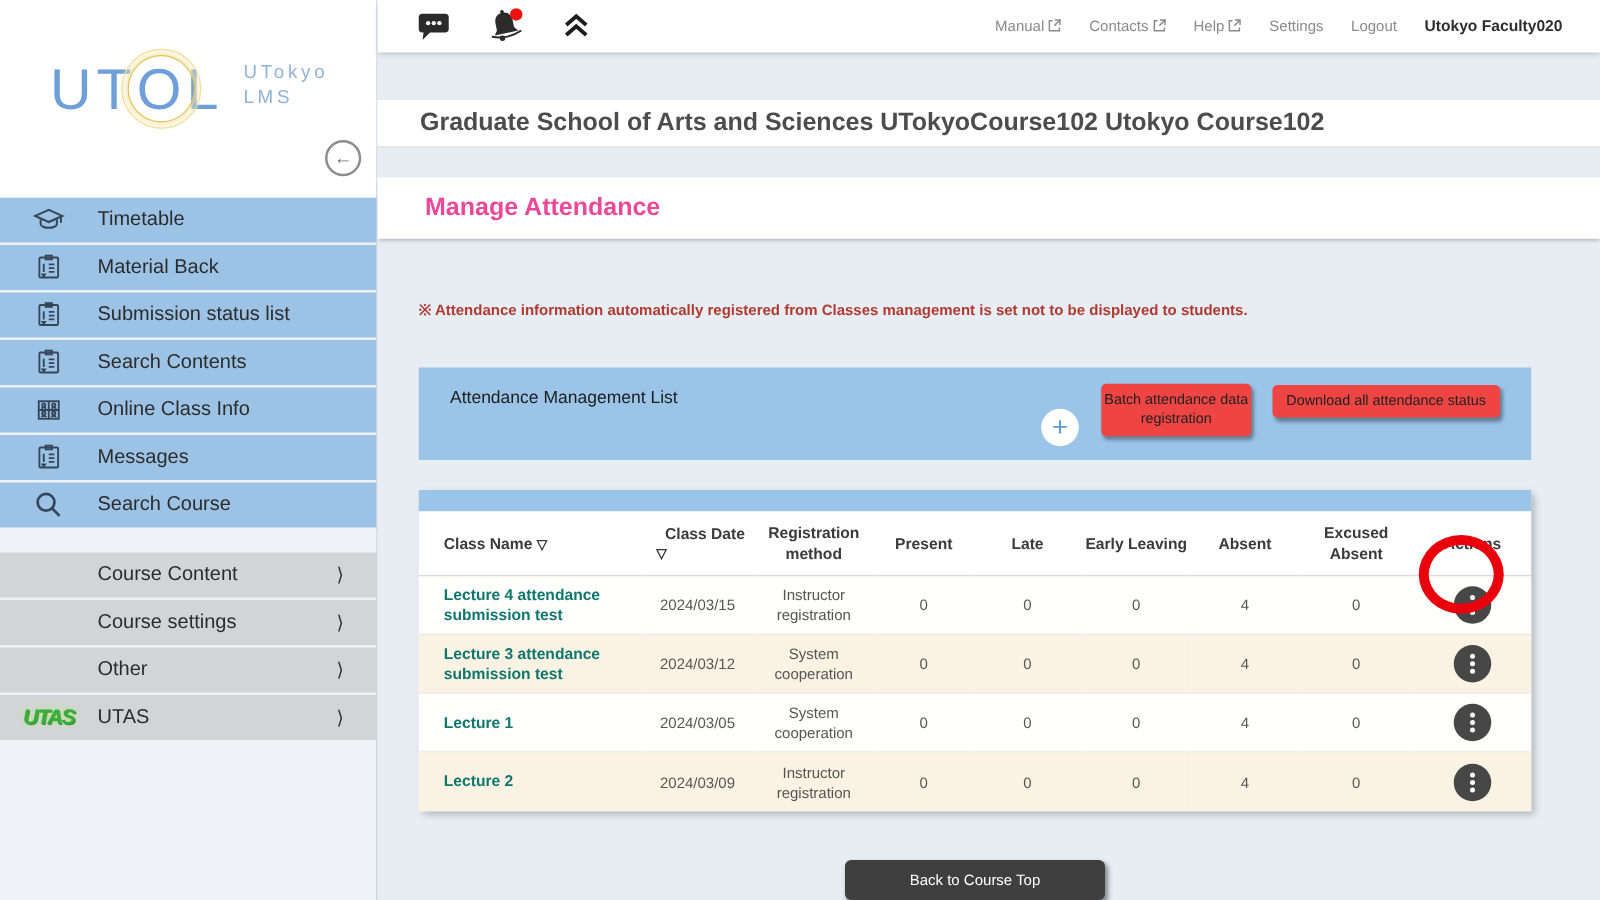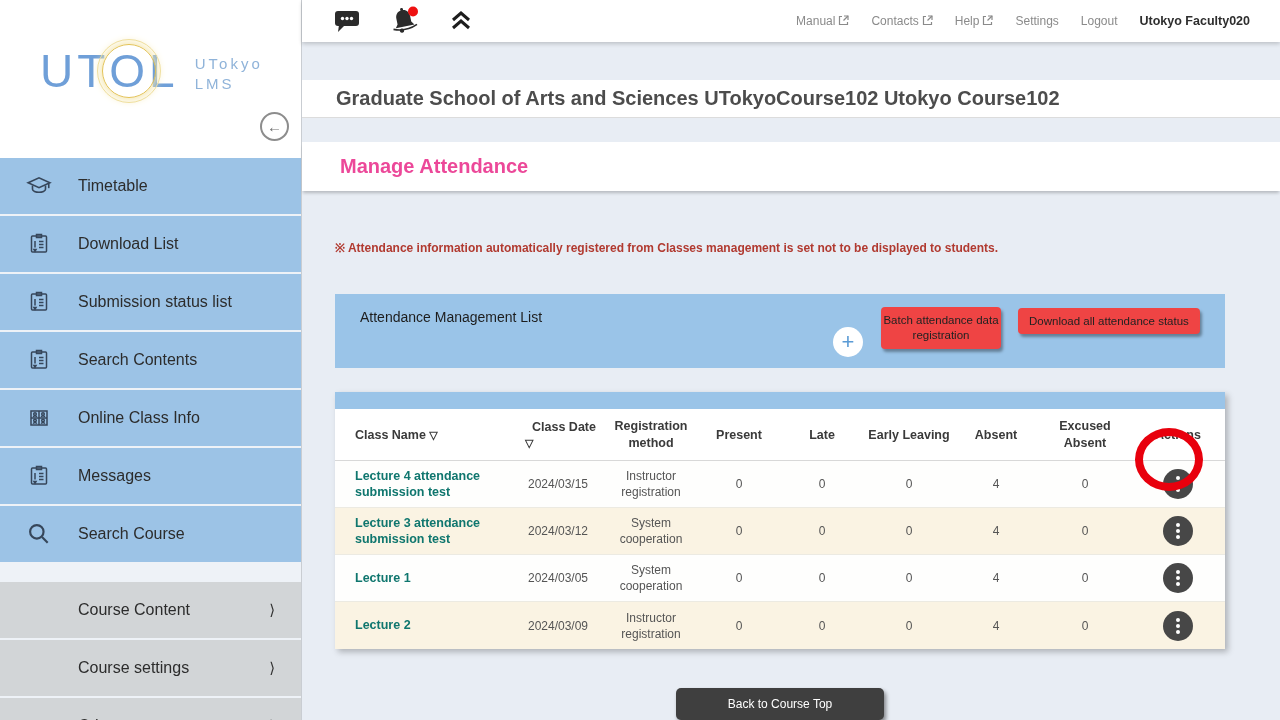--- a/index.html
+++ b/index.html
@@ -3,33 +3,33 @@
 <meta charset="utf-8">
 <style>
   * { margin:0; padding:0; box-sizing:border-box; }
   html,body { width:1280px; height:720px; overflow:hidden;
     font-family:"Liberation Sans", sans-serif; background:#e8edf4; }
   .app { display:flex; width:1280px; height:720px; position:relative; }
 
   
   .sidebar { width:302px; flex:0 0 302px; background:#eef2f7; border-right:1px solid #c9cdd2; }
   .logo-area { height:158px; background:#ffffff; position:relative; }
-  .logo-row { display:flex; align-items:flex-end; padding:48px 0 0 40px; }
+  .logo-row { display:flex; align-items:flex-start; padding:48px 0 0 40px; }
   .logo-word { font-size:46px; font-weight:300; color:#6f9fd8; letter-spacing:4px; line-height:1; }
   .logo-o { position:relative; display:inline-block; }
   .logo-o::before, .logo-o::after { content:""; position:absolute; left:50%; top:50%;
     transform:translate(-50%,-50%); border-radius:50%; pointer-events:none; }
   .logo-o::before { width:52px; height:52px; border:1px solid #e3c255; box-shadow:0 0 8px 2px #f5e7b0; }
   .logo-o::after  { width:62px; height:62px; border:1px solid #efdf9e; }
   .logo-sub { margin-left:16px; color:#8fb3d9; font-size:15px; letter-spacing:3px; line-height:1.35; }
   .collapse-btn { position:absolute; right:12px; top:112px; width:29px; height:29px;
     border-radius:50%; border:2px solid #8d8d8d; background:#fff; color:#6f6f6f;
     font-size:15px; line-height:25px; text-align:center; cursor:pointer; }
 
-  .menu-item { height:56px; margin-bottom:2px; background:#9cc3e6; display:flex; align-items:center; cursor:pointer; }
+  .menu-item { height:36px; margin-bottom:2px; background:#9cc3e6; display:flex; align-items:center; cursor:pointer; }
   .menu-item .icon-box { width:78px; display:flex; justify-content:center; align-items:center; }
   .menu-item .mi-label { font-size:16px; color:#2c2c2c; }
   .menu-gap { height:18px; background:#eef2f7; }
   .menu-item.gray { background:#d2d5d7; position:relative; }
   .menu-item.gray .mi-label { padding-left:78px; }
   .menu-item.gray.with-icon .mi-label { padding-left:0; }
   .menu-item .chev { position:absolute; right:26px; font-size:15px; color:#333; }
   .utas-badge { width:78px; text-align:center; font-size:17px; font-weight:bold; font-style:italic;
     color:#35b03a; text-shadow:0 0 6px #b6e77e, 1px 1px 0 #1c7a20; letter-spacing:-1px; }
   svg.mi { stroke:#36465a; fill:none; stroke-width:1.5; }
@@ -125,21 +125,21 @@
           <svg class="mi" width="24" height="24" viewBox="0 0 24 24">
               <rect x="4.5" y="4" width="15" height="16" rx="1"></rect>
               <rect x="9.5" y="2.5" width="5" height="3"></rect>
               <line x1="8" y1="9" x2="8" y2="15.5"></line>
               <polygon points="7,17.5 9,17.5 8,19.2"></polygon>
               <line x1="12" y1="9.5" x2="16.5" y2="9.5"></line>
               <line x1="12" y1="12.5" x2="16.5" y2="12.5"></line>
               <line x1="12" y1="15.5" x2="16.5" y2="15.5"></line>
             </svg>
         </span>
-        <span class="mi-label">Download List</span>
+        <span class="mi-label">Material Back</span>
       </div>
       <div class="menu-item">
         <span class="icon-box">
           <svg class="mi" width="24" height="24" viewBox="0 0 24 24">
               <rect x="4.5" y="4" width="15" height="16" rx="1"></rect>
               <rect x="9.5" y="2.5" width="5" height="3"></rect>
               <line x1="8" y1="9" x2="8" y2="15.5"></line>
               <polygon points="7,17.5 9,17.5 8,19.2"></polygon>
               <line x1="12" y1="9.5" x2="16.5" y2="9.5"></line>
               <line x1="12" y1="12.5" x2="16.5" y2="12.5"></line>

